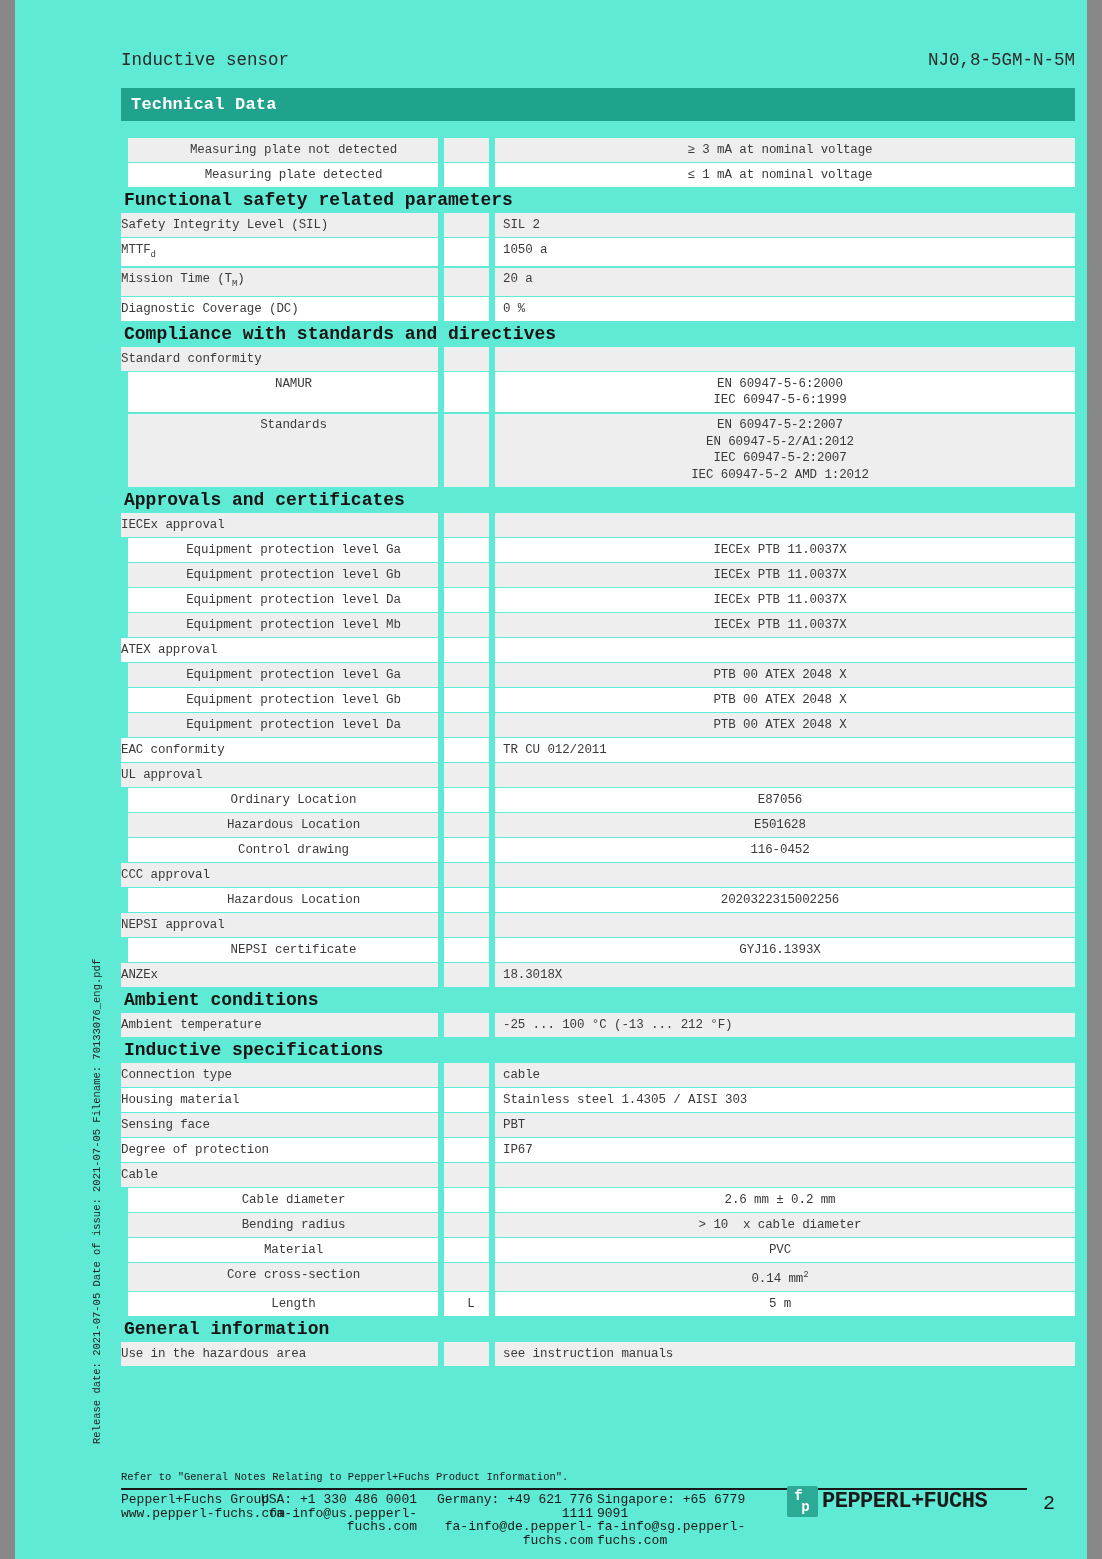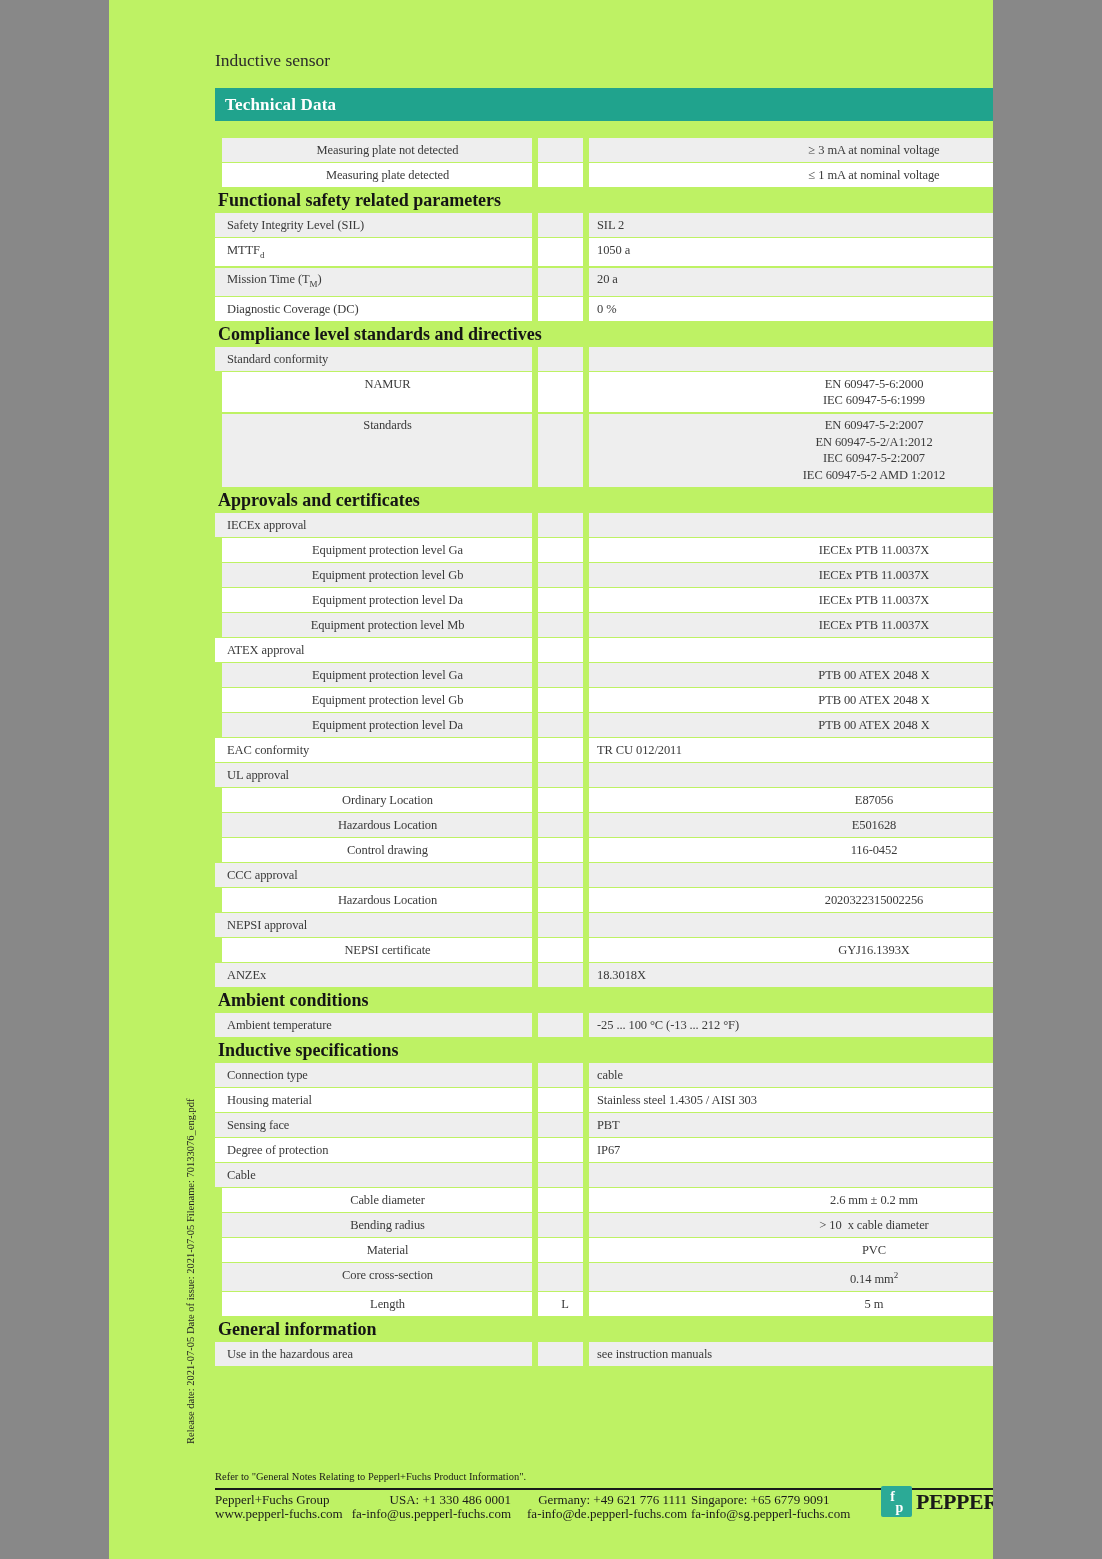--- a/index.html
+++ b/index.html
@@ -1,19 +1,19 @@
 <!DOCTYPE html>
 <html><head>
 <meta charset="utf-8">
 <style>
   * { margin:0; padding:0; box-sizing:border-box; }
   body { background:#888; }
   .page {
-    position:relative; width:884px; height:1559px; background:#bef264;
-    font-family:Liberation Serif, serif; overflow:hidden;
+    position:relative; width:1072px; height:1559px; background:#5eead4;
+    font-family:Liberation Mono, monospace; overflow:hidden;
     margin:0 auto;
   }
   
   .doc-header {
     position:absolute; left:106px; top:50px; width:954px;
     display:flex; justify-content:space-between; align-items:baseline;
     font-size:17.5px; color:#2b2b2b; letter-spacing:0;
   }
   .banner {
     position:absolute; left:106px; top:88px; width:954px; height:33px;
@@ -23,21 +23,21 @@
   
   .tech-table { position:absolute; left:106px; top:138px; width:954px; }
   .t-section {
     font-weight:bold; font-size:18px; color:#151515;
     padding:3.5px 0 3.5px 3px; line-height:16.5px; margin-bottom:1.5px;
   }
   .t-row { display:flex; margin-bottom:1.5px; font-size:12.5px; color:#3a3a3a; letter-spacing:-0.1px; }
   .t-row.shade-g > div { background:#eeeeee; }
   .t-row.shade-w > div { background:#ffffff; }
   .t-row > div { padding-top:3.5px; padding-bottom:3.5px; line-height:16.5px; }
-  .t-label { width:317px; padding-left:12px; }
+  .t-label { width:317px; padding-left:0; }
   .t-row.l2 { margin-left:7px;text-align:center; }
   .t-row.l2 .t-label { width:310px; padding-left:21px; }
   .t-sym  { width:45px; margin-left:6px; margin-right:6px; padding-left:9px; }
   .t-val  { flex:1; padding-left:8px; padding-right:18px; }
   sub { font-size:9px; }
   sup { font-size:9px; }
   
   .sidebar-note {
     position:absolute; left:76px; top:1444px;
     transform:rotate(-90deg); transform-origin:0 0;
@@ -101,21 +101,21 @@
       <div class="t-row l1 shade-g">
         <div class="t-label">Mission Time (T<sub>M</sub>)</div>
         <div class="t-sym"></div>
         <div class="t-val">20 a</div>
       </div>
       <div class="t-row l1 shade-w">
         <div class="t-label">Diagnostic Coverage (DC)</div>
         <div class="t-sym"></div>
         <div class="t-val">0 %</div>
       </div>
-      <div class="t-section">Compliance level standards and directives</div>
+      <div class="t-section">Compliance with standards and directives</div>
       <div class="t-row l1 shade-g">
         <div class="t-label">Standard conformity</div>
         <div class="t-sym"></div>
         <div class="t-val"></div>
       </div>
       <div class="t-row l2 shade-w">
         <div class="t-label">NAMUR</div>
         <div class="t-sym"></div>
         <div class="t-val">EN 60947-5-6:2000<br>IEC 60947-5-6:1999</div>
       </div>

